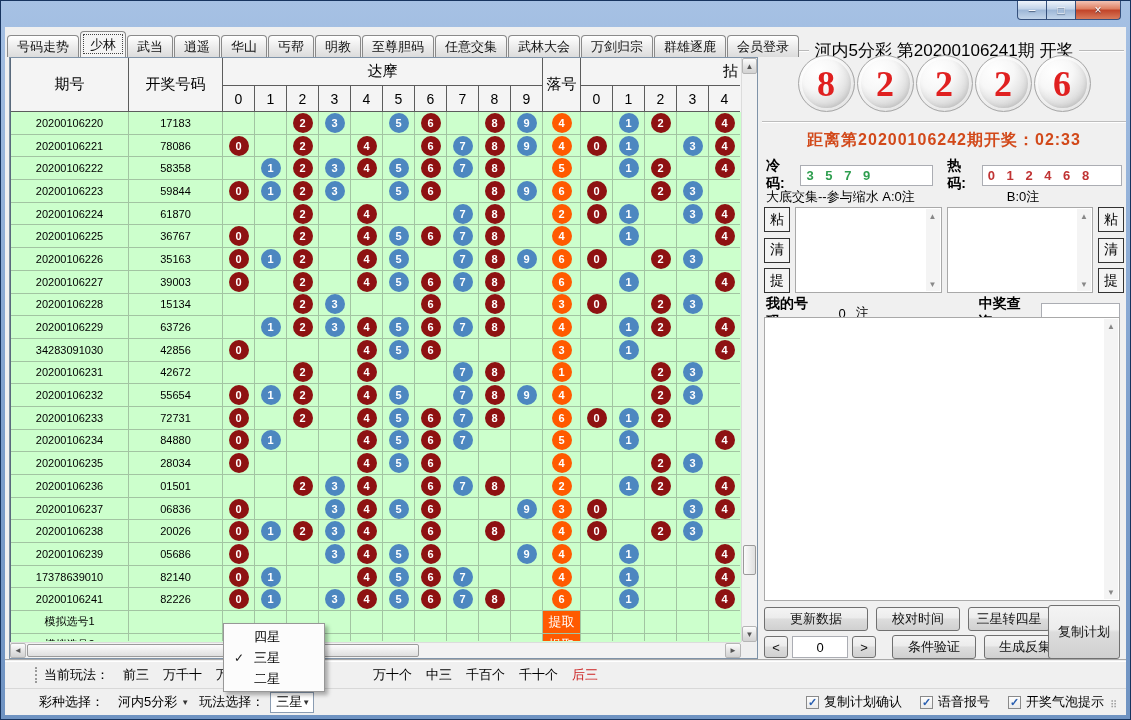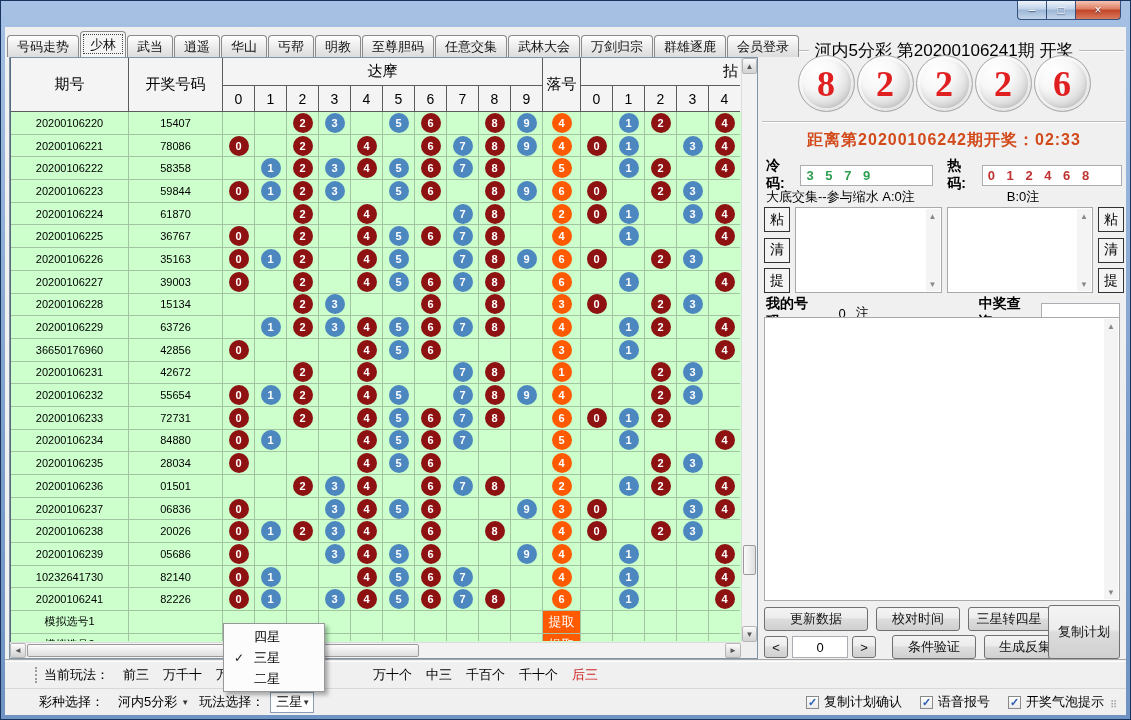--- a/index.html
+++ b/index.html
@@ -173,21 +173,21 @@
           <div class="hcell" style="grid-row:1/3;">期号</div>
           <div class="hcell" style="grid-row:1/3;">开奖号码</div>
           <div class="hcell sec" style="grid-column:3/13;">达摩</div>
           <div class="hcell" style="grid-row:1/3;grid-column:13;">落号</div>
           <div class="hcell sec clip" style="grid-column:14/19;">拈</div>
           <div style="display:contents;" id="digit-headers"><div class="hcell" style="grid-area: 2 / 3; font-size: 14px;">0</div><div class="hcell" style="grid-area: 2 / 4; font-size: 14px;">1</div><div class="hcell" style="grid-area: 2 / 5; font-size: 14px;">2</div><div class="hcell" style="grid-area: 2 / 6; font-size: 14px;">3</div><div class="hcell" style="grid-area: 2 / 7; font-size: 14px;">4</div><div class="hcell" style="grid-area: 2 / 8; font-size: 14px;">5</div><div class="hcell" style="grid-area: 2 / 9; font-size: 14px;">6</div><div class="hcell" style="grid-area: 2 / 10; font-size: 14px;">7</div><div class="hcell" style="grid-area: 2 / 11; font-size: 14px;">8</div><div class="hcell" style="grid-area: 2 / 12; font-size: 14px;">9</div><div class="hcell" style="grid-area: 2 / 14; font-size: 14px;">0</div><div class="hcell" style="grid-area: 2 / 15; font-size: 14px;">1</div><div class="hcell" style="grid-area: 2 / 16; font-size: 14px;">2</div><div class="hcell" style="grid-area: 2 / 17; font-size: 14px;">3</div><div class="hcell" style="grid-area: 2 / 18; font-size: 14px; border-right: none;">4</div></div>
         </div>
         <div id="tbody">
             <div class="grow" style="grid-template-rows: 22.7px;">
               <div class="dcell">20200106220</div>
-              <div class="dcell">15407</div>
+              <div class="dcell">17183</div>
               <div class="dcell"></div>
               <div class="dcell"></div>
               <div class="dcell">
                 <span class="circle" style="background: rgb(142, 18, 18);">2</span>
               </div>
               <div class="dcell">
                 <span class="circle" style="background: rgb(77, 135, 192);">3</span>
               </div>
               <div class="dcell"></div>
               <div class="dcell">
@@ -586,21 +586,21 @@
               </div>
               <div class="dcell">
                 <span class="circle" style="background: rgb(142, 18, 18);">2</span>
               </div>
               <div class="dcell"></div>
               <div class="dcell" style="border-right: none;">
                 <span class="circle" style="background: rgb(142, 18, 18);">4</span>
               </div>
             </div>
             <div class="grow" style="grid-template-rows: 22.7px;">
-              <div class="dcell">36650176960</div>
+              <div class="dcell">34283091030</div>
               <div class="dcell">42856</div>
               <div class="dcell">
                 <span class="circle" style="background: rgb(142, 18, 18);">0</span>
               </div>
               <div class="dcell"></div>
               <div class="dcell"></div>
               <div class="dcell"></div>
               <div class="dcell">
                 <span class="circle" style="background: rgb(142, 18, 18);">4</span>
               </div>
@@ -970,21 +970,21 @@
               <div class="dcell">
                 <span class="circle" style="background: rgb(77, 135, 192);">1</span>
               </div>
               <div class="dcell"></div>
               <div class="dcell"></div>
               <div class="dcell" style="border-right: none;">
                 <span class="circle" style="background: rgb(142, 18, 18);">4</span>
               </div>
             </div>
             <div class="grow" style="grid-template-rows: 22.7px;">
-              <div class="dcell">10232641730</div>
+              <div class="dcell">17378639010</div>
               <div class="dcell">82140</div>
               <div class="dcell">
                 <span class="circle" style="background: rgb(142, 18, 18);">0</span>
               </div>
               <div class="dcell">
                 <span class="circle" style="background: rgb(77, 135, 192);">1</span>
               </div>
               <div class="dcell"></div>
               <div class="dcell"></div>
               <div class="dcell">

